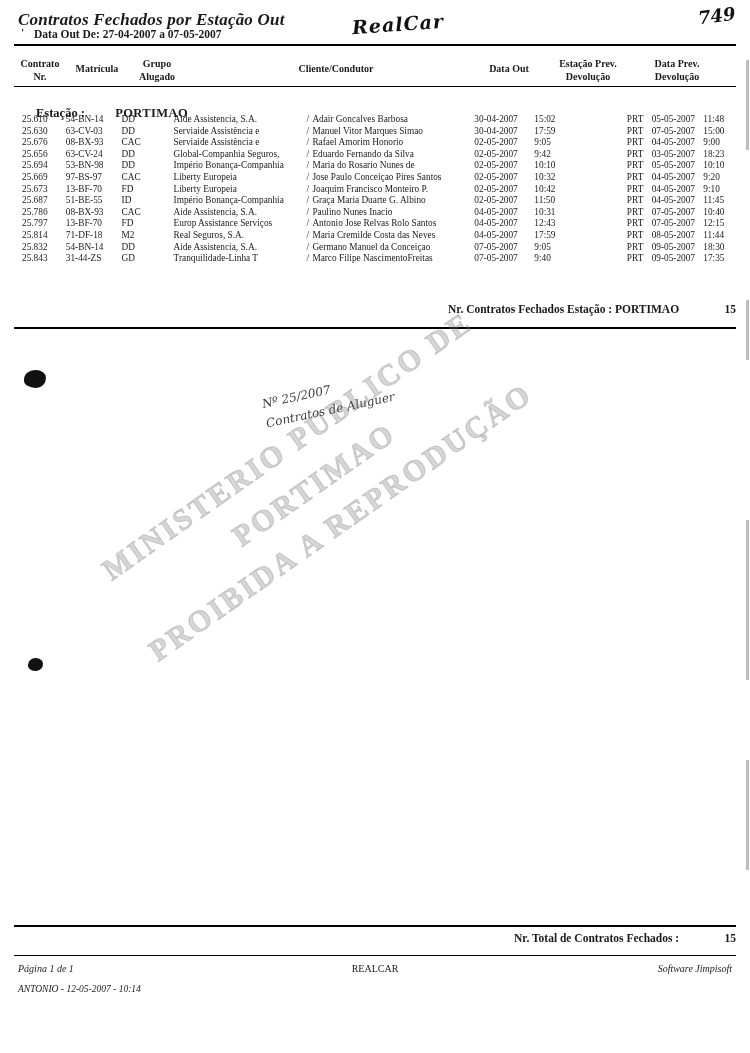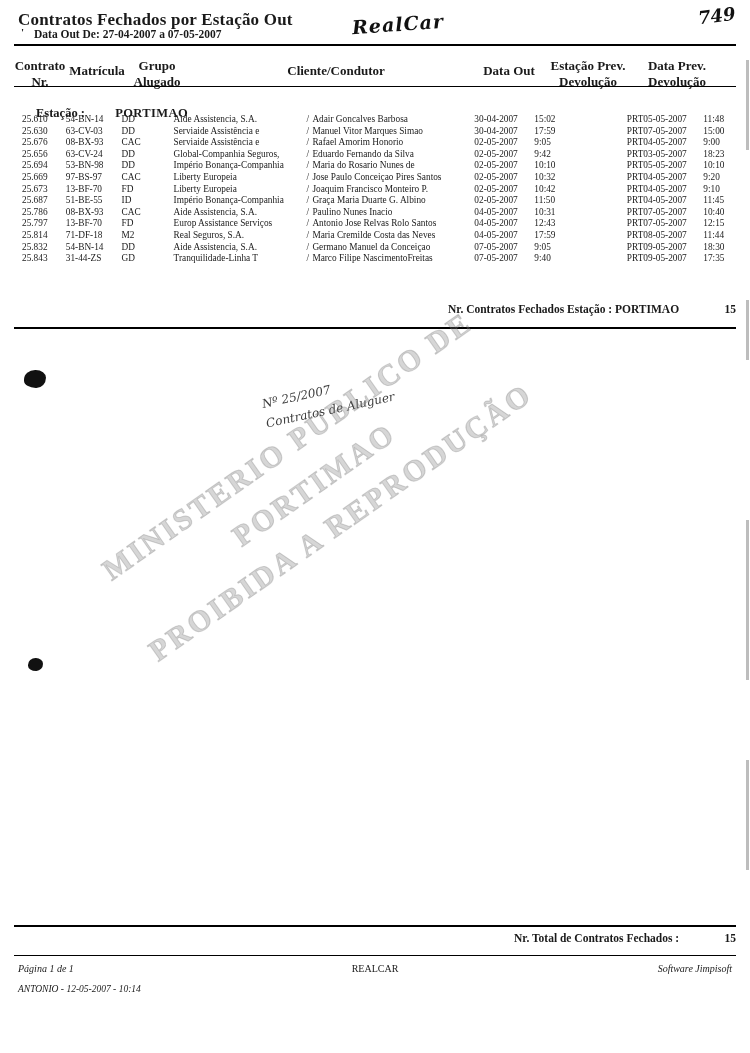--- a/index.html
+++ b/index.html
@@ -19,20 +19,21 @@
     position: absolute;
     inset: 0;
     padding: 0;
   }
   
   .doc-title {
     position: absolute;
     left: 18px;
     top: 10px;
     font-size: 17px;
+    font-style: italic;
     font-weight: bold;
     letter-spacing: .2px;
   }
   .handwriting {
     position: absolute;
     font-family: "DejaVu Serif", serif;
     font-style: italic;
     color: #111;
     transform: rotate(-4deg);
   }
@@ -71,21 +72,21 @@
   .rule-top    { left: 14px; top: 44px;  width: 722px; height: 2px; }
   .rule-header { left: 14px; top: 86px;  width: 722px; height: 1px; }
   .rule-foot1  { left: 14px; top: 327px; width: 722px; height: 2px; }
   .rule-foot2  { left: 14px; top: 925px; width: 722px; height: 1.5px; }
   .rule-foot3  { left: 14px; top: 955px; width: 722px; height: 1px; }
 
   
   .col-head {
     position: absolute;
     top: 58px;
-    font-size: 13px;
+    font-size: 10px;
     font-weight: bold;
     text-align: center;
     line-height: 1.25;
   }
   .ch-contrato  { left: 14px;  width: 52px; }
   .ch-matricula { left: 66px;  width: 62px; top: 63px; }
   .ch-grupo     { left: 128px; width: 58px; }
   .ch-cliente   { left: 190px; width: 292px; top: 63px; }
   .ch-dataout   { left: 470px; width: 78px; top: 63px; }
   .ch-estprev   { left: 544px; width: 88px; }
@@ -118,21 +119,21 @@
   }
   .c-nr      { width: 46px; padding-left: 8px !important; }
   .c-mat     { width: 58px; }
   .c-grp     { width: 56px; }
   .c-cliente { width: 132px; }
   .c-slash   { width: 10px; text-align: center; }
   .c-cond    { width: 166px; }
   .c-data    { width: 62px; }
   .c-hora    { width: 36px; }
   .c-est     { width: 66px; text-align: right; padding-left: 14px !important; }
-  .c-dprev   { width: 62px; }
+  .c-dprev   { width: 62px; text-align: center; }
   .c-hprev   { width: 34px; }
 
   
   .total-station {
     position: absolute;
     top: 303px;
     right: 14px;
     font-size: 11.5px;
     font-weight: bold;
   }

